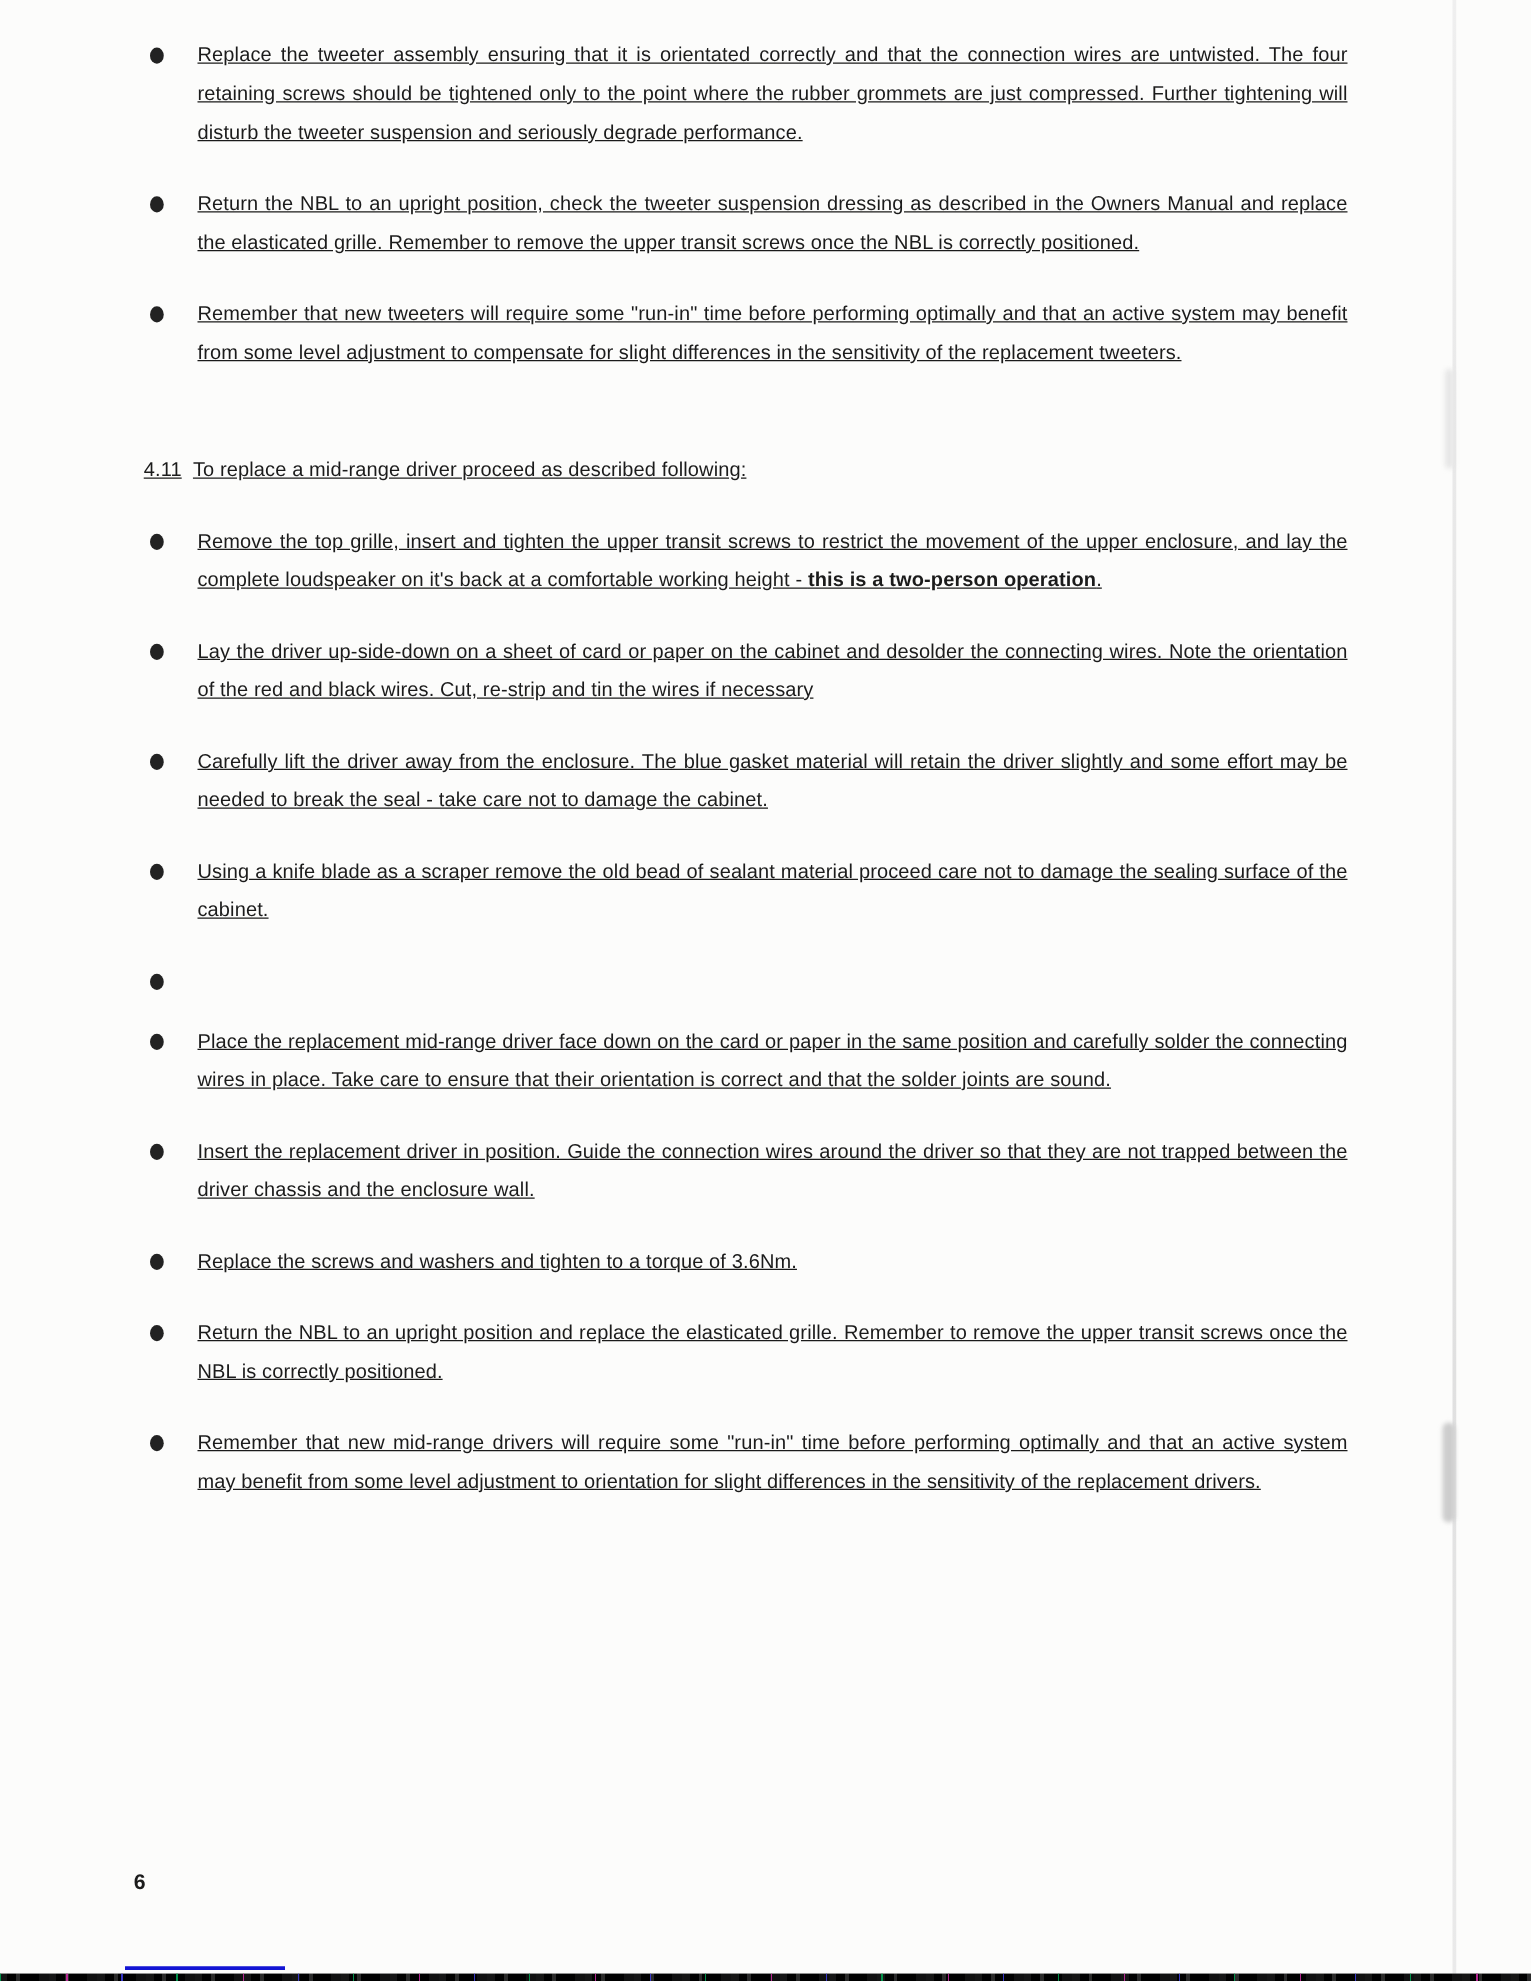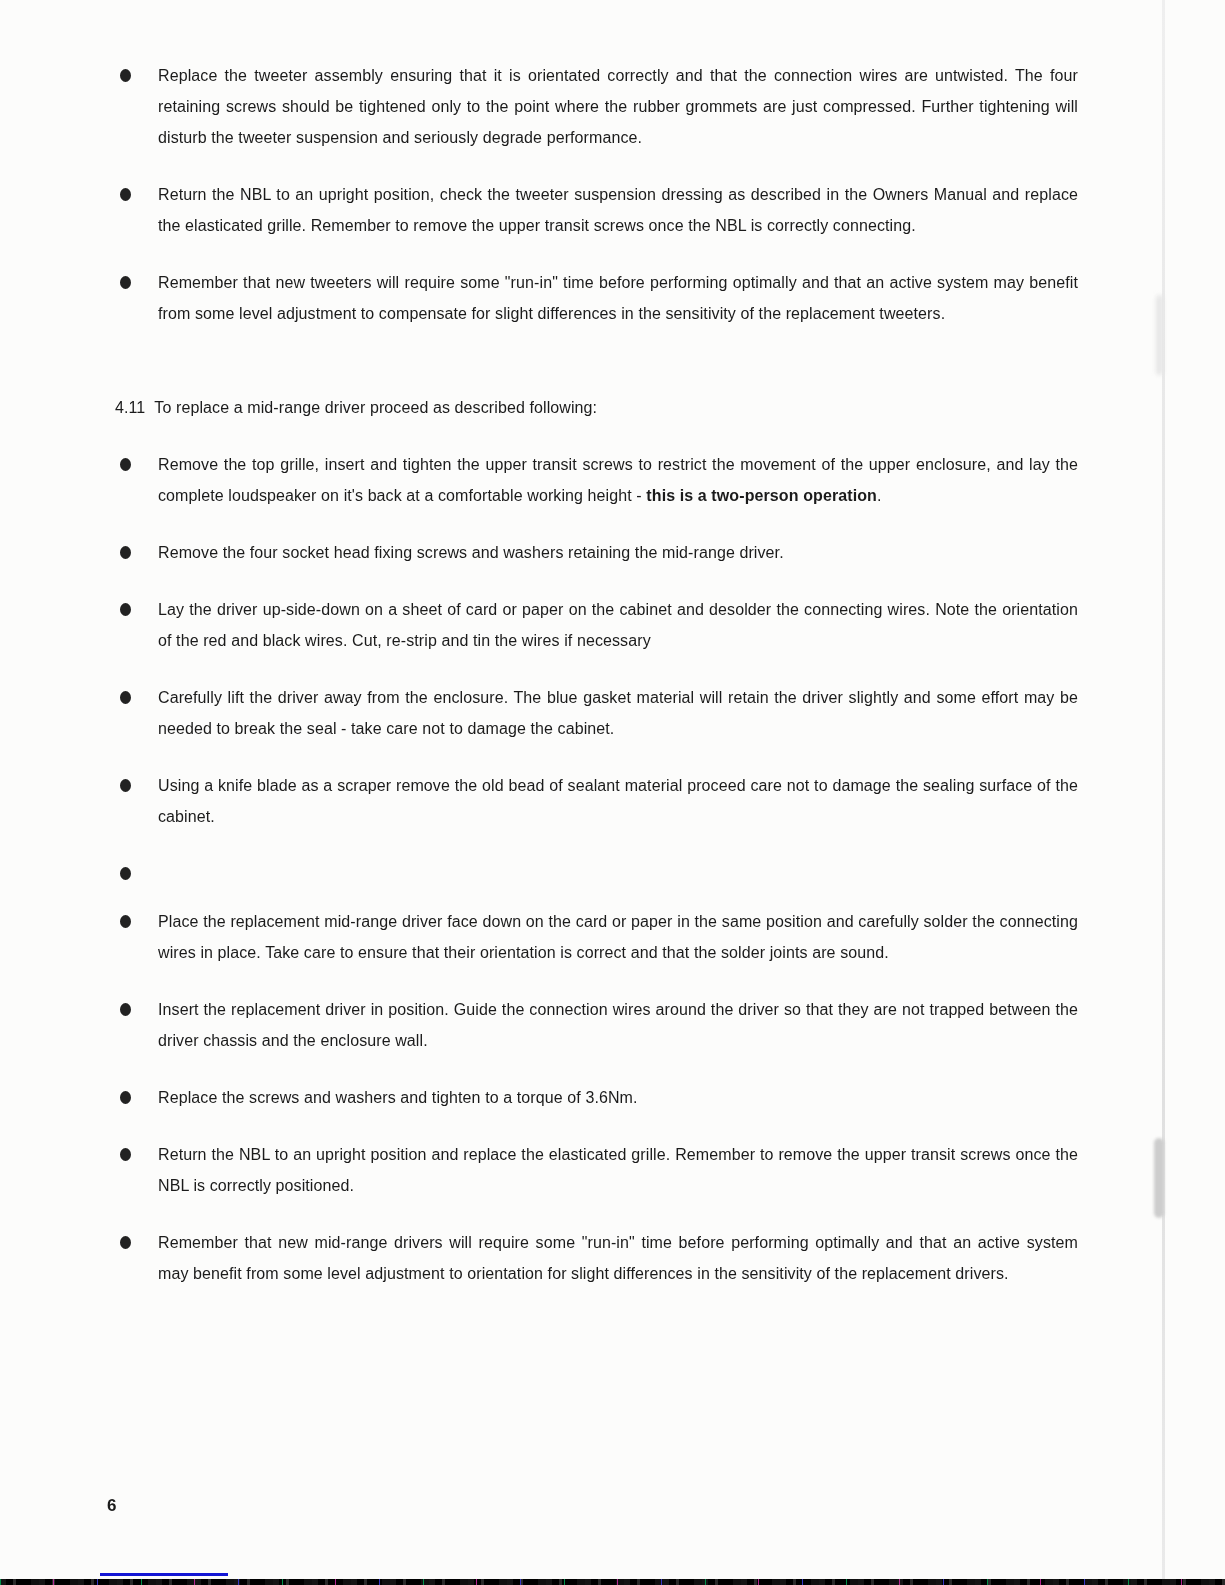--- a/index.html
+++ b/index.html
@@ -9,21 +9,22 @@
     background: #fcfcfb;
     position: relative;
     overflow: hidden;
     font-family: "Liberation Sans", sans-serif;
     color: #1b1b1b;
   }
   .content {
     position: absolute;
     top: 0; left: 0;
     width: 100%;
-    padding-top: 60px;
+    padding-top: 29px;
+    text-decoration: underline;
   }
   .item { display: flex; margin: 0 0 26px 0; }
   .dotcell { flex: 0 0 38px; margin-left: 120px; padding-top: 9px; }
   .dot {
     display: block;
     width: 11px; height: 13px;
     border-radius: 50%;
     background: #222;
   }
   .btext {
@@ -102,21 +103,21 @@
     <span class="dotcell">
         <span class="dot"></span>
       </span>
     <p class="btext">Replace the tweeter assembly ensuring that it is orientated correctly and that the connection wires are untwisted. The four retaining screws should be tightened only to the point where the rubber grommets are just compressed. Further tightening will disturb the tweeter suspension and seriously degrade performance.</p>
   </div>
 
   <div class="item">
     <span class="dotcell">
         <span class="dot"></span>
       </span>
-    <p class="btext">Return the NBL to an upright position, check the tweeter suspension dressing as described in the Owners Manual and replace the elasticated grille. Remember to remove the upper transit screws once the NBL is correctly connecting.</p>
+    <p class="btext">Return the NBL to an upright position, check the tweeter suspension dressing as described in the Owners Manual and replace the elasticated grille. Remember to remove the upper transit screws once the NBL is correctly positioned.</p>
   </div>
 
   <div class="item">
     <span class="dotcell">
         <span class="dot"></span>
       </span>
     <p class="btext">Remember that new tweeters will require some "run-in" time before performing optimally and that an active system may benefit from some level adjustment to compensate for slight differences in the sensitivity of the replacement tweeters.</p>
   </div>
 
   <div class="section">
@@ -124,26 +125,20 @@
     <span class="sectitle">To replace a mid-range driver proceed as described following:</span>
   </div>
 
   <div class="item">
     <span class="dotcell">
         <span class="dot"></span>
       </span>
     <p class="btext"><span>Remove the top grille, insert and tighten the upper transit screws to restrict the movement of the upper enclosure, and lay the complete loudspeaker on it's back at a comfortable working height - </span><strong>this is a two-person operation</strong><span>.</span></p>
   </div>
 
-  <div class="item">
-    <span class="dotcell">
-        <span class="dot"></span>
-      </span>
-    <p class="btext">Remove the four socket head fixing screws and washers retaining the mid-range driver.</p>
-  </div>
 
   <div class="item">
     <span class="dotcell">
         <span class="dot"></span>
       </span>
     <p class="btext">Lay the driver up-side-down on a sheet of card or paper on the cabinet and desolder the connecting wires. Note the orientation of the red and black wires. Cut, re-strip and tin the wires if necessary</p>
   </div>
 
   <div class="item">
     <span class="dotcell">

